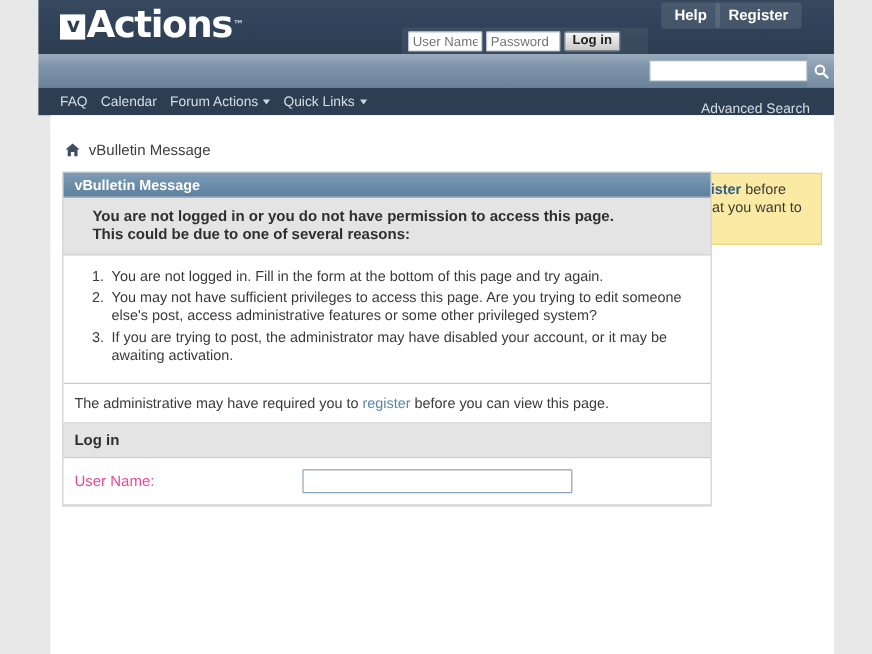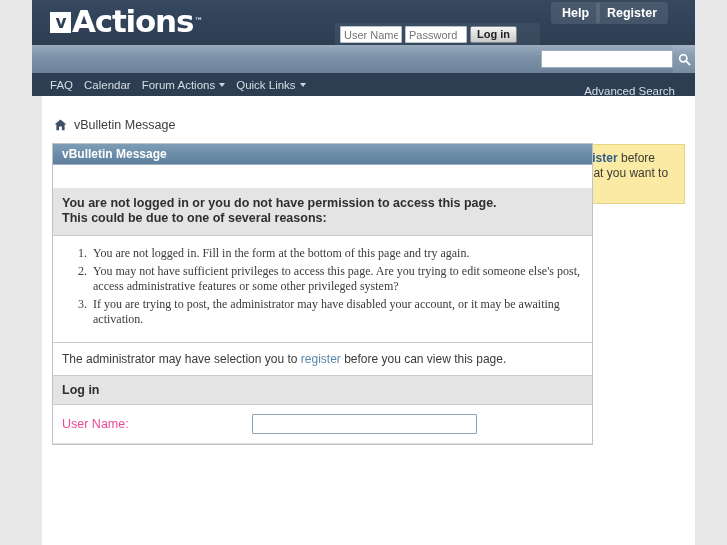--- a/index.html
+++ b/index.html
@@ -273,39 +273,37 @@
     line-height: 21px;
     padding: 0 9px;
     background: linear-gradient(180deg,#7e9cb6 0%, #6c8da9 50%, #5f809d 100%);
     color: #ffffff;
     font-size: 12px;
     font-weight: bold;
     border-bottom: 1px solid #9fb0c0;
   }
   .panel-sub {
     background: #e4e4e4;
-    padding: 8px 9px 9px 9px;
+    padding: 8px 9px 9px 24px;
     font-size: 12.5px;
     font-weight: bold;
     color: #2f2f2f;
     line-height: 15px;
     border-bottom: 1px solid #c9c9c9;
-    margin-top: 23px;
   }
   .panel-body {
     background: #ffffff;
     padding: 10px 9px 12px 9px;
     border-bottom: 1px solid #c9c9c9;
   }
   .panel-body ol {
     margin: 0; padding: 0 0 0 28px;
     font-size: 12px;
     line-height: 15.5px;
     color: #3a3a3a;
-    font-family: Liberation Serif, serif;
   }
   .panel-body ol li { margin-bottom: 2px; padding-left: 3px; }
 
   .panel-note {
     background: #ffffff;
     padding: 9px;
     font-size: 12px;
     color: #3a3a3a;
     border-bottom: 1px solid #c9c9c9;
   }
@@ -430,21 +428,21 @@
 
     <div class="panel-body">
       <ol>
         <li>You are not logged in. Fill in the form at the bottom of this page and try again.</li>
         <li>You may not have sufficient privileges to access this page. Are you trying to edit someone else's post, access administrative features or some other privileged system?</li>
         <li>If you are trying to post, the administrator may have disabled your account, or it may be awaiting activation.</li>
       </ol>
     </div>
 
     <div class="panel-note">
-      <span>The administrator may have selection you to </span><a>register</a><span> before you can view this page.</span>
+      <span>The administrative may have required you to </span><a>register</a><span> before you can view this page.</span>
     </div>
 
     <div class="panel-login-head">Log in</div>
 
     <div class="form-row">
       <div class="flabel">User Name:</div>
       <input type="text" style="">
     </div>
 
 

